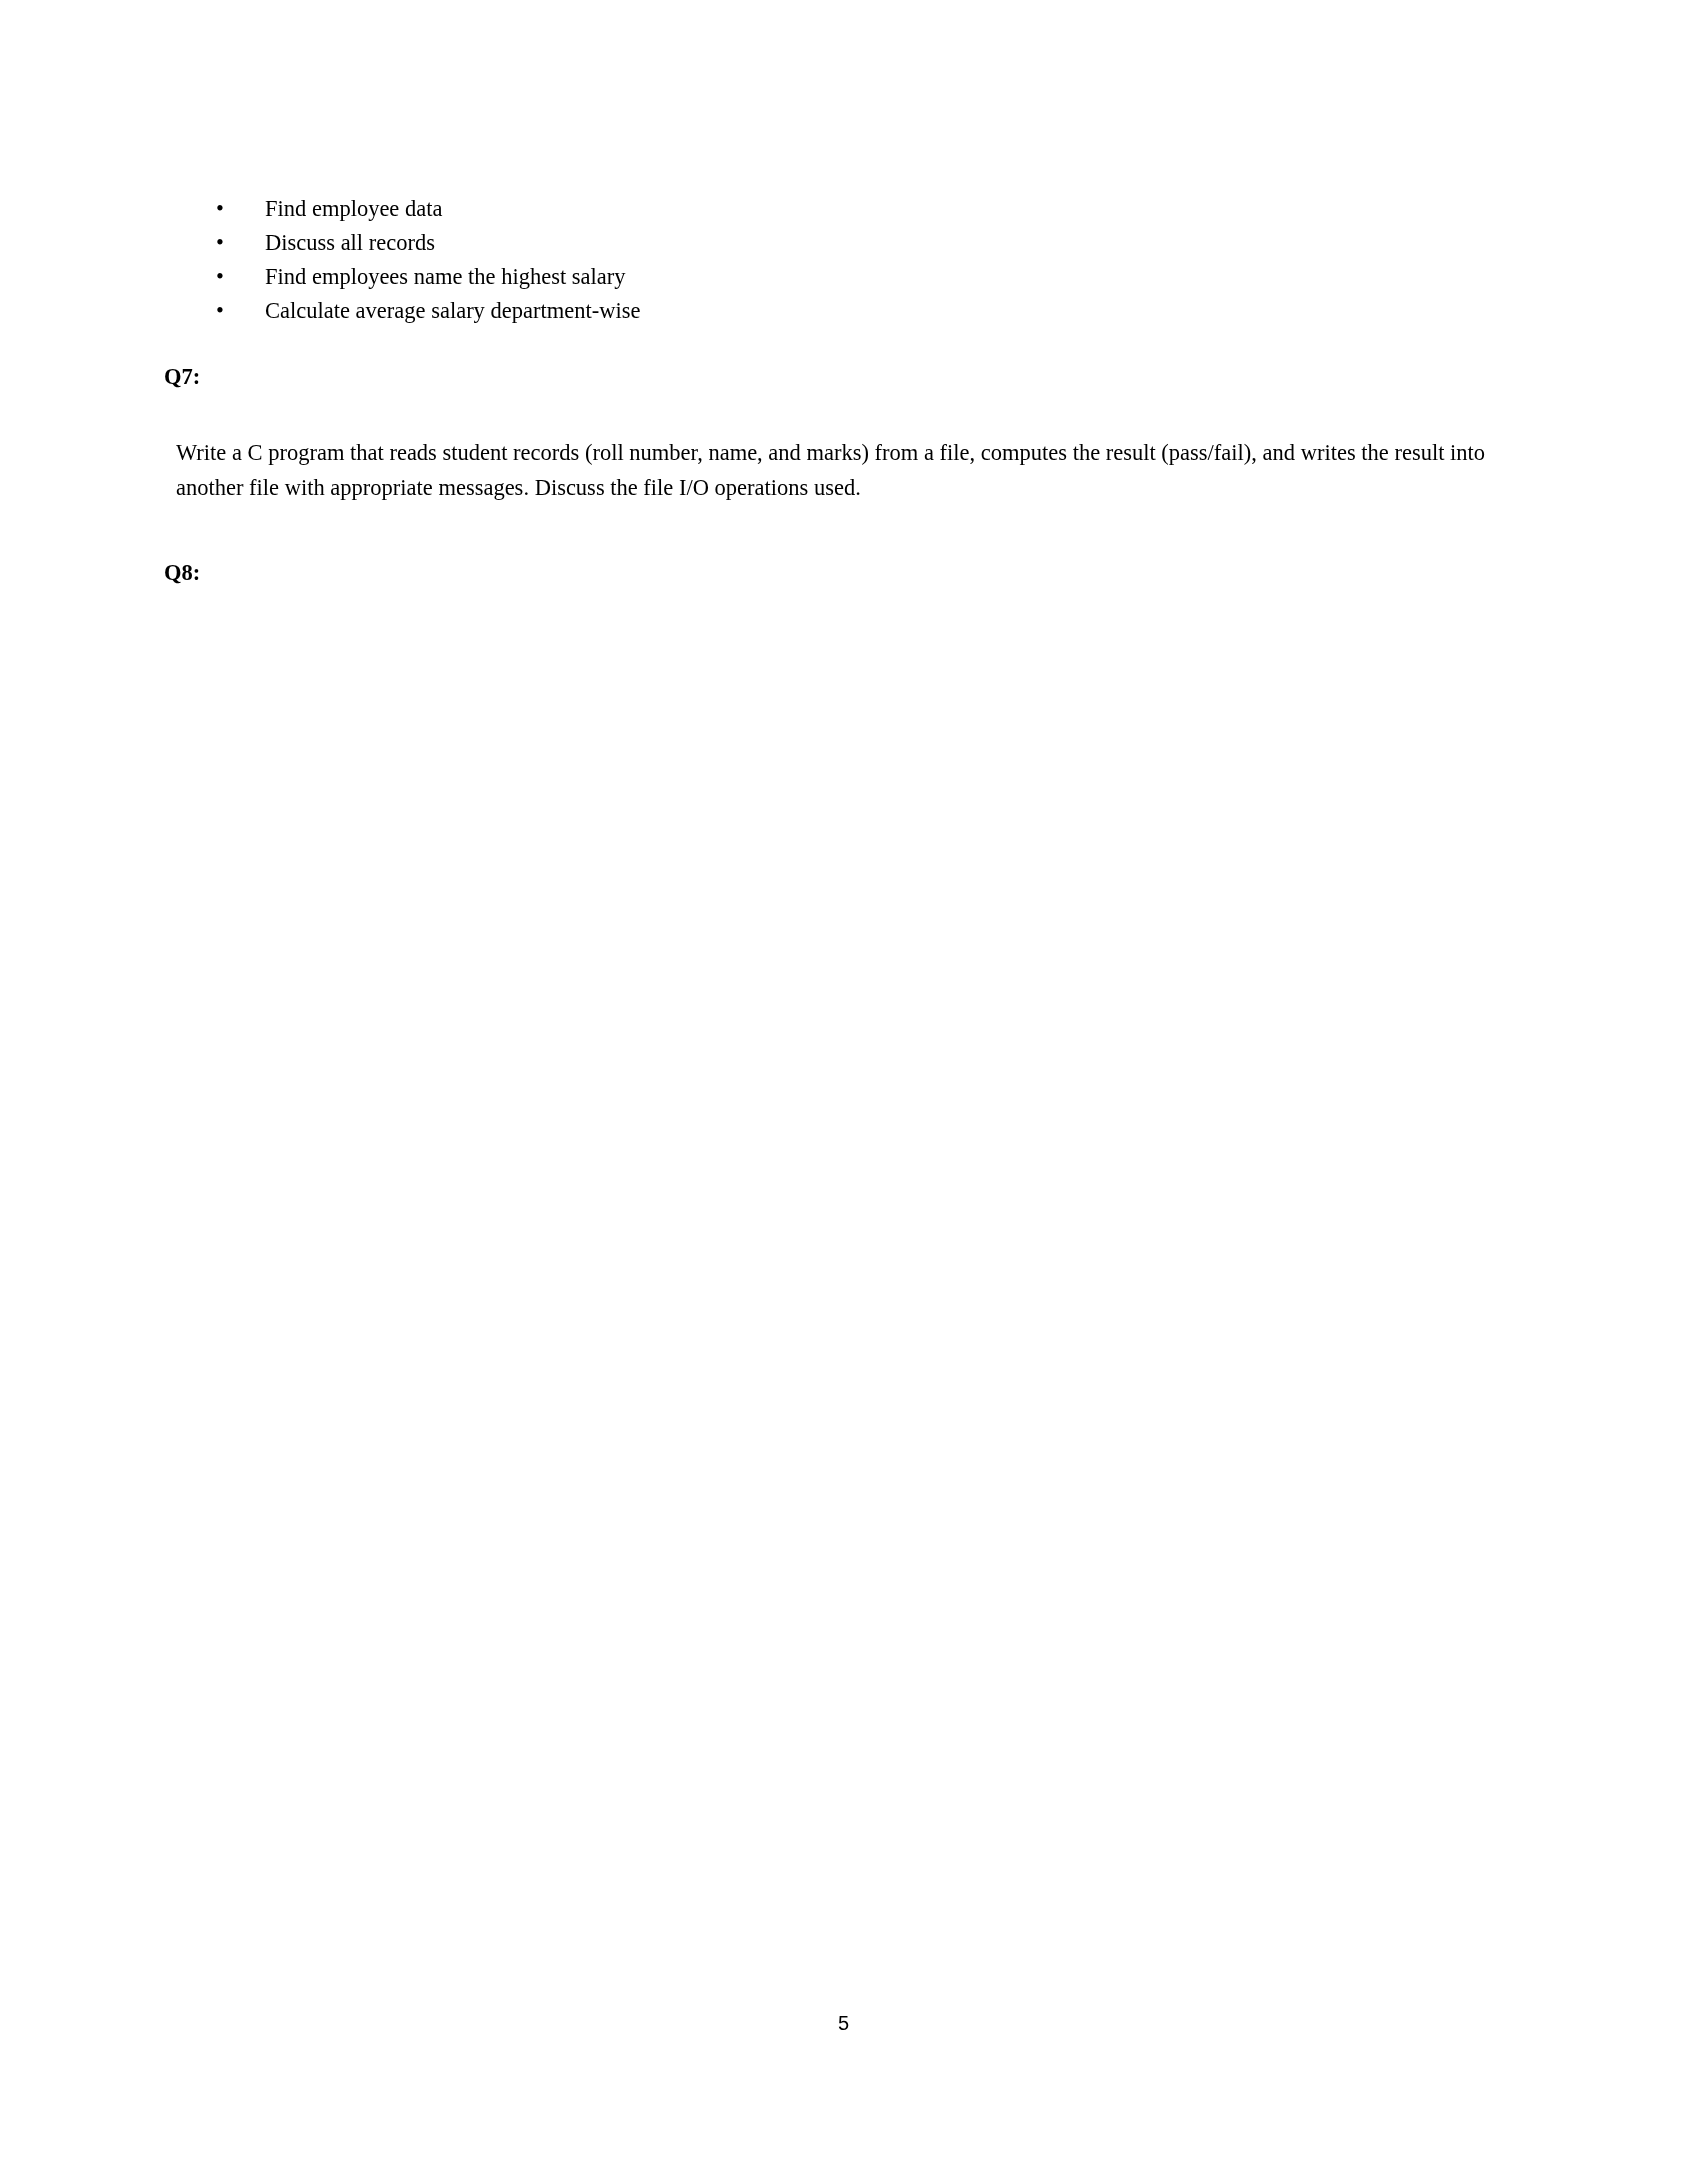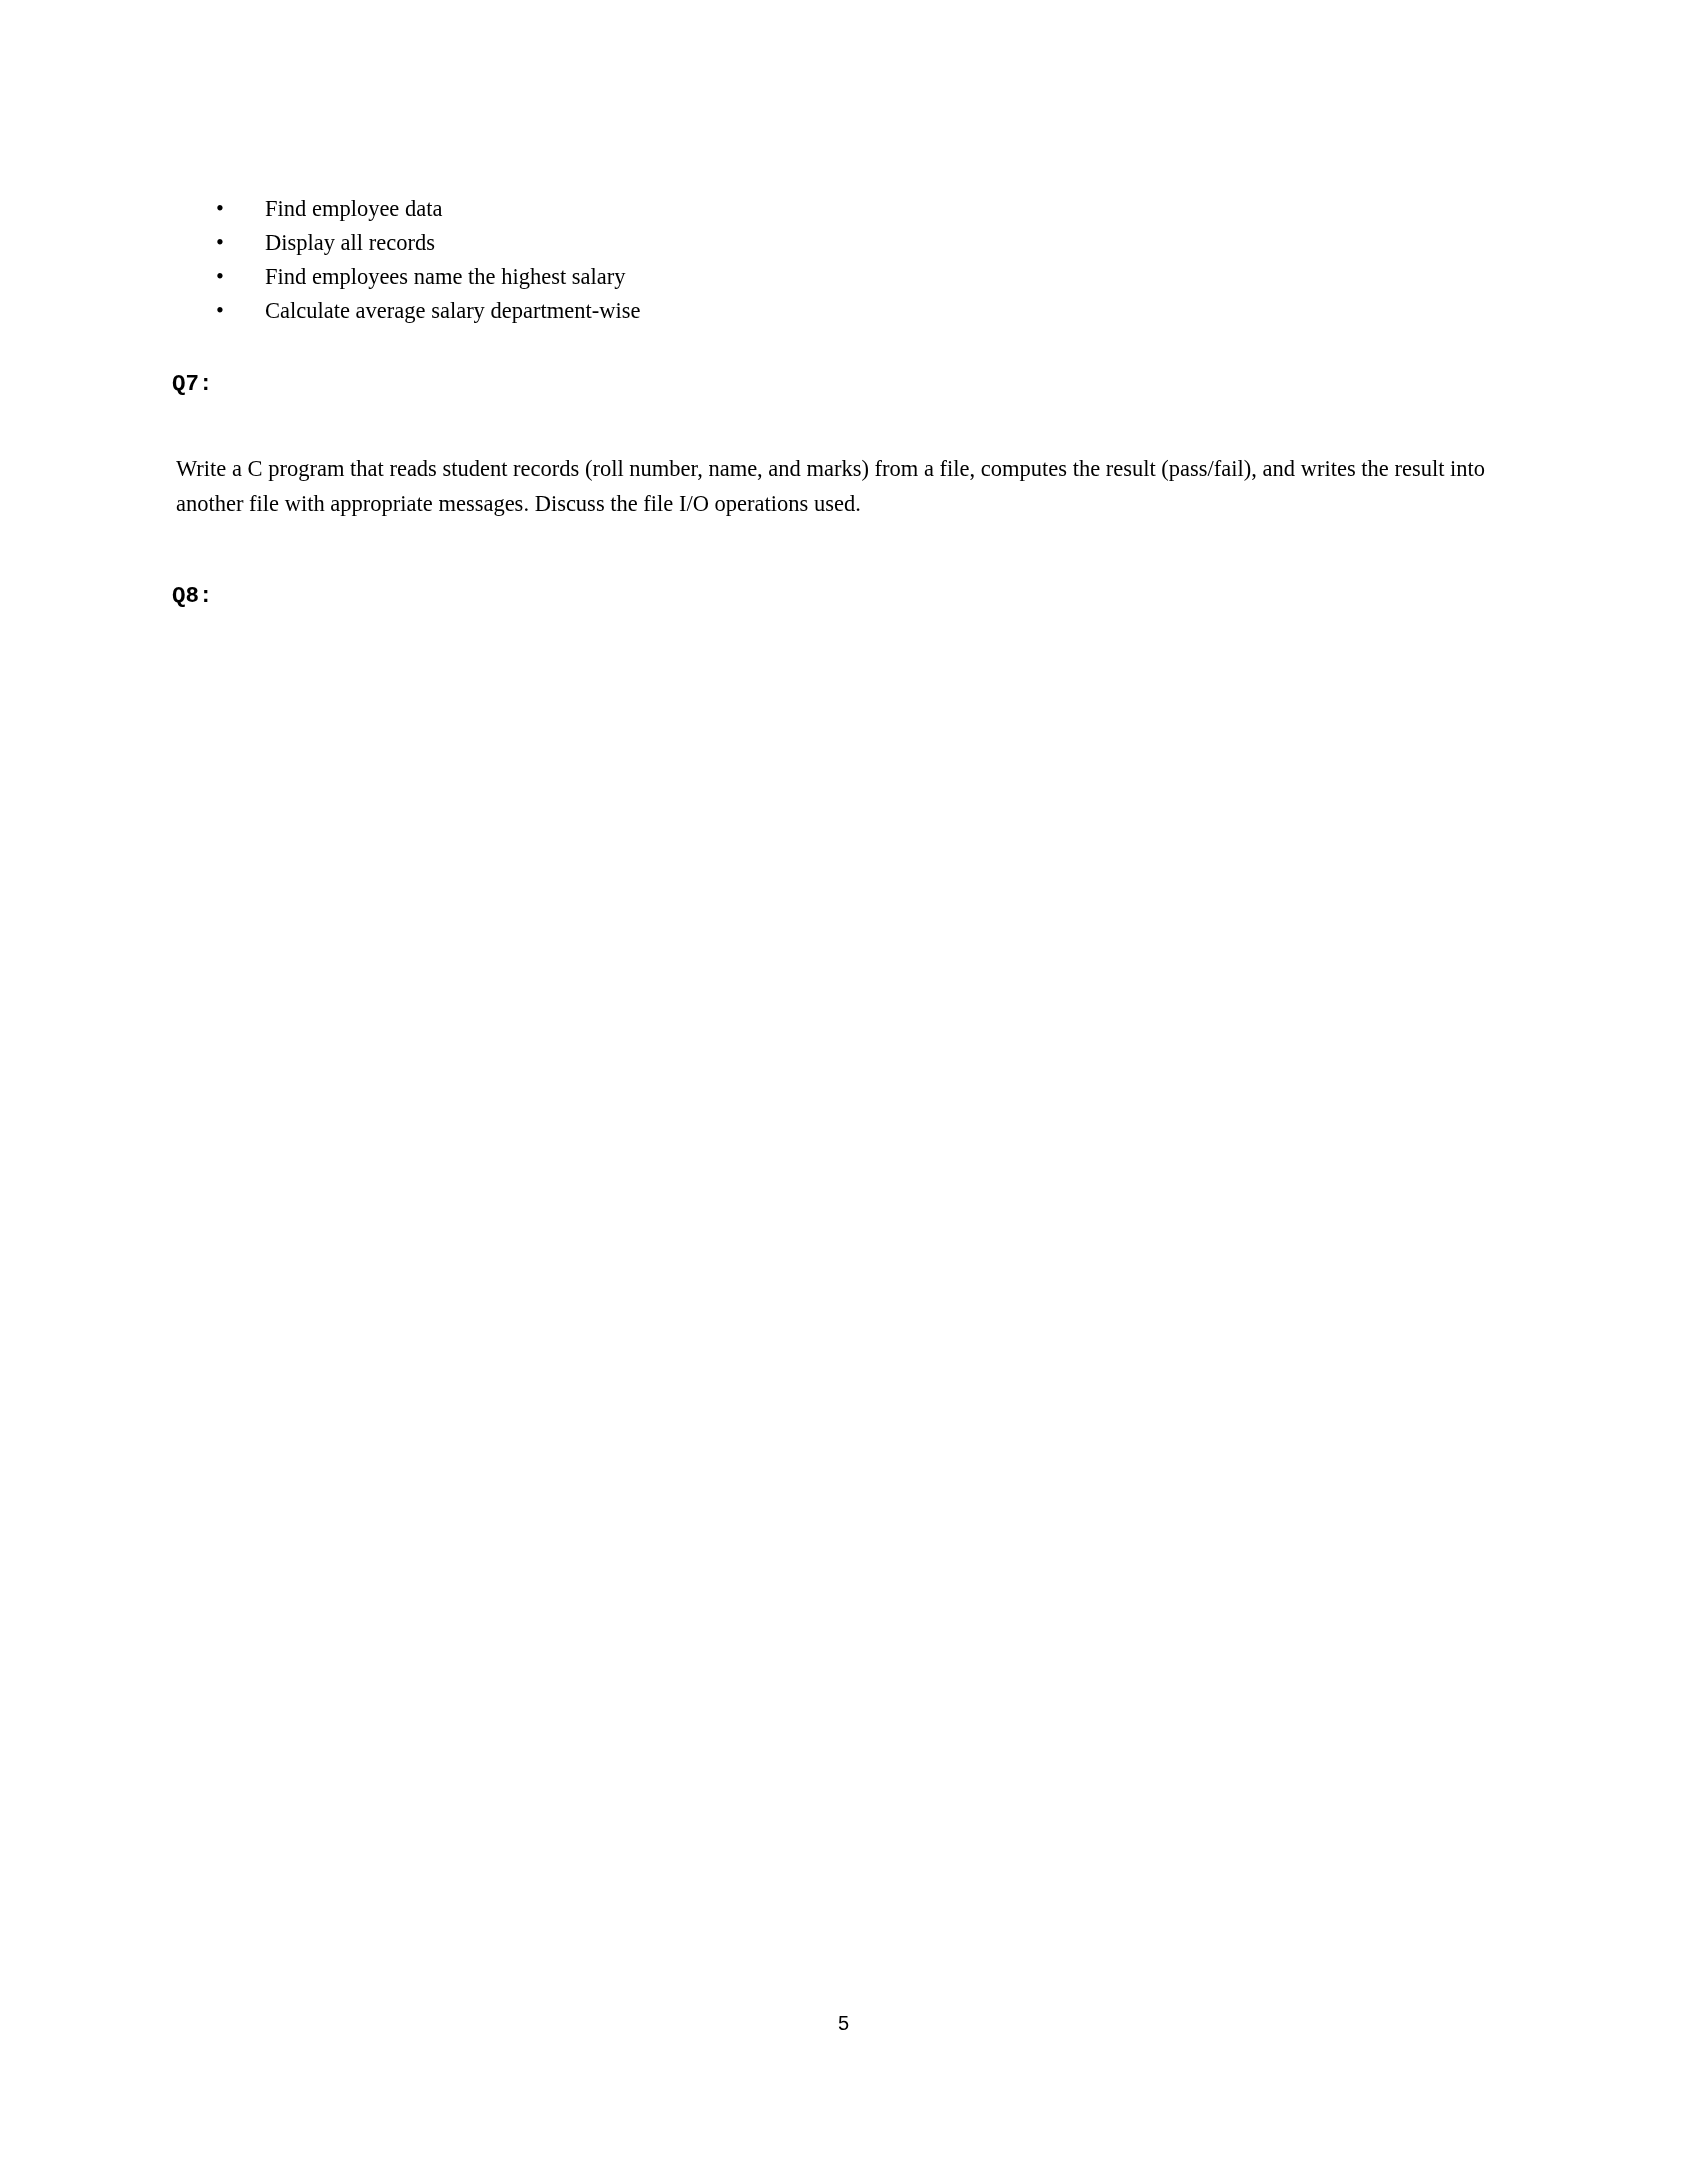--- a/index.html
+++ b/index.html
@@ -49,22 +49,21 @@
     font-size: 22.5px;
     line-height: 34px;
     text-align: left;
   }
 
   
   .q-heading {
     font-size: 22.5px;
     line-height: 29px;
     font-weight: bold;
-    margin: 8px;
-    font-family: Liberation Mono, monospace;
+    margin: 0;
   }
 
   
   .q-body {
     font-size: 22.5px;
     line-height: 35px;
     margin: 12px;
     text-align: left;
   }
 
@@ -94,21 +93,21 @@
 
   <div class="content">
 
     <ul class="bullet-list">
       <li class="bullet-item">
         <span class="bullet-glyph">•</span>
         <span>Find employee data</span>
       </li>
       <li class="bullet-item">
         <span class="bullet-glyph">•</span>
-        <span>Display all records</span>
+        <span>Discuss all records</span>
       </li>
       <li class="bullet-item">
         <span class="bullet-glyph">•</span>
         <span>Find employees name the highest salary</span>
       </li>
       <li class="bullet-item">
         <span class="bullet-glyph">•</span>
         <span>Calculate average salary department-wise</span>
       </li>
     </ul>

